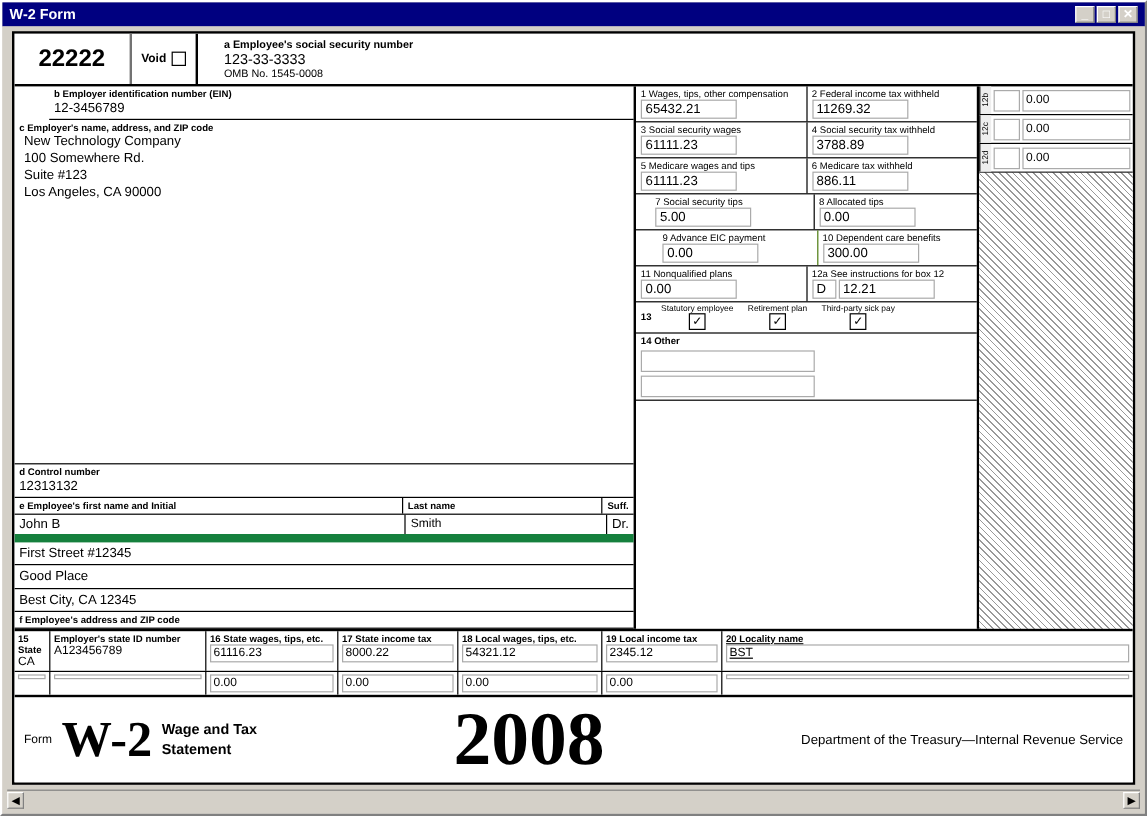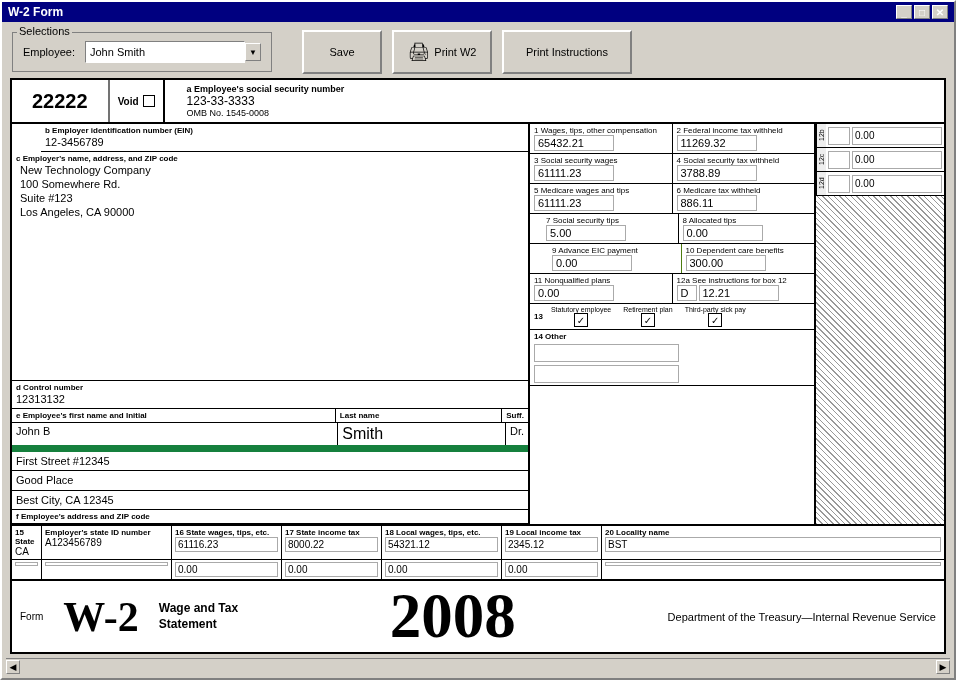--- a/index.html
+++ b/index.html
@@ -76,21 +76,21 @@
     .box14-label { font-size: 8px; font-weight: bold; }
     
     .state-bottom { display: flex; border-top: 2px solid #000; font-size: 10px; }
     .st-cell { padding: 2px 3px; border-right: 1px solid #000; display: flex; flex-direction: column; }
     .st-cell:last-child { border-right: none; }
     .st-label { font-size: 8px; font-weight: bold; }
     .st-val { font-size: 10px; }
     .st-input { border: 1px solid #aaa; font-size: 10px; padding: 1px 2px; }
     
     .form-bottom { display: flex; align-items: center; justify-content: space-between; padding: 4px 8px; background: white; border-top: 2px solid #000; }
-    .w2-title { display: flex; align-items: center; gap: 20px; }
+    .w2-title { display: flex; align-items: center; gap: 8px; }
     .form-word { font-size: 10px; }
     .w2-num { font-size: 42px; font-weight: bold; font-family: 'Times New Roman', serif; line-height: 1; }
     .wage-text { font-size: 12px; font-weight: bold; line-height: 1.3; }
     .year-big { font-size: 63px; font-weight: bold; font-family: 'Times New Roman', serif; line-height: 1; }
     .dept-text { font-size: 11px; }
     
     .right-panel { display: flex; }
     .right-main { flex: 1; }
     .right-12 { width: 130px; border-left: 2px solid #000; display: flex; flex-direction: column; }
     .r12-row { display: flex; border-bottom: 1px solid #000; align-items: center; height: 24px; }
@@ -107,41 +107,20 @@
     <span>W-2 Form</span>
     <div class="title-bar-controls">
       <div class="title-bar-btn">_</div>
       <div class="title-bar-btn">□</div>
       <div class="title-bar-btn">✕</div>
     </div>
   </div>
 
   <div class="window-content">
 
-    <div class="toolbar">
-      <div class="selections-wrapper">
-        <div class="selections-group" style="position:relative;">
-          <span class="selections-label">Selections</span>
-          <span class="field-label">Employee:</span>
-          <div class="employee-select">
-            <div class="select-box">
-              <span>John Smith</span>
-            </div>
-            <div class="select-arrow">▼</div>
-          </div>
-        </div>
-      </div>
-
-      <div class="toolbar-btn toolbar-btn-save">Save</div>
-      <div class="toolbar-btn toolbar-btn-print">
-        <span style="font-size:18px;">🖨</span>
-        <span>Print W2</span>
-      </div>
-      <div class="toolbar-btn toolbar-btn-instructions">Print Instructions</div>
-    </div>
 
     <div class="form-area">
 
       <div class="top-identifier">
         <div class="id-code">
           <span>22222</span>
         </div>
         <div class="id-void">
           <span>Void</span>
           <div class="checkbox"></div>
@@ -181,21 +160,21 @@
             </div>
             <div class="emp-name-cell" style="flex:1; border-right:1px solid #000;">
               <div class="section-label">Last name</div>
             </div>
             <div class="emp-name-cell">
               <div class="section-label">Suff.</div>
             </div>
           </div>
           <div class="emp-name-row" style="border-bottom:7px solid #15803d;">
             <div class="emp-name-cell" style="flex:2; border-right:1px solid #000; font-size:11px;">John B</div>
-            <div class="emp-name-cell" style="flex:1; border-right:1px solid #000; font-size:16px;">Smith</div>
+            <div class="emp-name-cell" style="flex:1; border-right:1px solid #000; font-size:10px;">Smith</div>
             <div class="emp-name-cell" style="font-size:11px;">Dr.</div>
           </div>
 
           <div class="section-row" style="border-bottom:1px solid #000;">
             <div class="section-val">First Street #12345</div>
           </div>
           <div class="section-row" style="border-bottom:1px solid #000;">
             <div class="section-val">Good Place</div>
           </div>
           <div class="section-row" style="border-bottom:1px solid #000;">
@@ -354,21 +333,21 @@
           <div class="st-input">8000.22</div>
         </div>
         <div class="st-cell" style="width:120px;">
           <div class="st-label">18  Local wages, tips, etc.</div>
           <div class="st-input">54321.12</div>
         </div>
         <div class="st-cell" style="width:100px;">
           <div class="st-label">19  Local income tax</div>
           <div class="st-input">2345.12</div>
         </div>
-        <div class="st-cell" style="flex:1;">
+        <div class="st-cell" style="flex:1;text-decoration:underline;">
           <div class="st-label">20  Locality name</div>
           <div class="st-input">BST</div>
         </div>
       </div>
 
       <div class="state-bottom" style="border-top:1px solid #000;">
         <div class="st-cell" style="width:30px;">
           <div class="st-input"></div>
         </div>
         <div class="st-cell" style="width:130px;">

